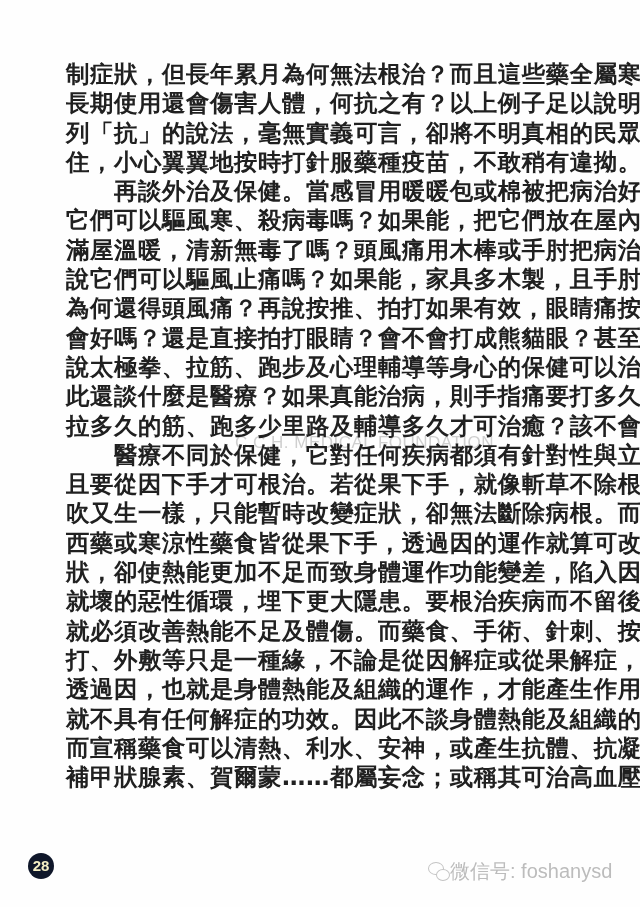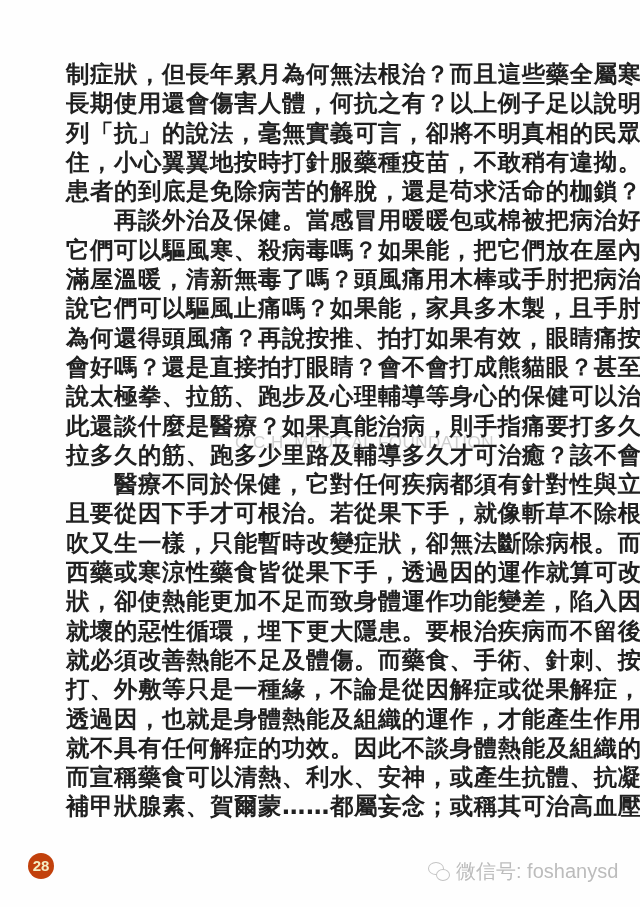--- a/index.html
+++ b/index.html
@@ -13,42 +13,41 @@
     height: 29.3px; line-height: 29.3px; font-size: 23.4px; white-space: nowrap;
     letter-spacing: 0.6px; font-weight: bold; color: #202020;
   }
   .line.indent { padding-left: 48px; }
   .watermark {
     position: absolute; left: 235px; top: 433px; font-size: 17px; color: #cfcfcf;
     letter-spacing: 0.5px; font-family: "Liberation Sans", sans-serif; white-space: nowrap;
   }
   .page-badge {
     position: absolute; left: 28px; top: 853px; width: 26px; height: 26px; border-radius: 50%;
-    background: #c2410c; color: #f4efc4; font-size: 15px; font-weight: bold; text-align: center;
+    background: #0f172a; color: #f4efc4; font-size: 15px; font-weight: bold; text-align: center;
     line-height: 26px; font-family: "Liberation Sans", sans-serif;
   }
   .wechat {
     position: absolute; left: 428px; top: 858px; color: #bcbcbc; font-size: 20px;
-    font-family: "Liberation Sans", sans-serif; white-space: nowrap; display: flex; align-items: center; gap: 6px;
+    font-family: "Liberation Sans", sans-serif; white-space: nowrap; display: flex; align-items: center; 
   }
   .wechat-icon { display: inline-block; width: 22px; height: 20px; position: relative; }
   .wechat-icon .b1 { position: absolute; left: 0; top: 0; width: 14px; height: 11px; border: 1.5px solid #c4c4c4; border-radius: 50%; }
   .wechat-icon .b2 { position: absolute; left: 8px; top: 7px; width: 12px; height: 10px; border: 1.5px solid #c4c4c4; border-radius: 50%; background: #fefefe; }
 </style>
 </head>
 <body>
 
 <div class="page">
   <div class="watermark">C.C.H. MEDICAL FOUNDATION</div>
   <div class="text-block" id="text-block">
       <div class="line">制症狀，但長年累月為何無法根治？而且這些藥全屬寒涼，</div>
       <div class="line">長期使用還會傷害人體，何抗之有？以上例子足以說明一系</div>
       <div class="line">列「抗」的說法，毫無實義可言，卻將不明真相的民眾終生吊</div>
       <div class="line">住，小心翼翼地按時打針服藥種疫苗，不敢稍有違拗。這帶給</div>
-      <div class="line">患者的到底是免除病苦的解脫，還是苟求活命的枷鎖？</div>
       <div class="line indent">再談外治及保健。當感冒用暖暖包或棉被把病治好，能說</div>
       <div class="line">它們可以驅風寒、殺病毒嗎？如果能，把它們放在屋內，不就</div>
       <div class="line">滿屋溫暖，清新無毒了嗎？頭風痛用木棒或手肘把病治好，能</div>
       <div class="line">說它們可以驅風止痛嗎？如果能，家具多木製，且手肘在身，</div>
       <div class="line">為何還得頭風痛？再說按推、拍打如果有效，眼睛痛按推臀部</div>
       <div class="line">會好嗎？還是直接拍打眼睛？會不會打成熊貓眼？甚至還有人</div>
       <div class="line">說太極拳、拉筋、跑步及心理輔導等身心的保健可以治病，如</div>
       <div class="line">此還談什麼是醫療？如果真能治病，則手指痛要打多久的拳、</div>
       <div class="line">拉多久的筋、跑多少里路及輔導多久才可治癒？該不會努力多</div>
       <div class="line indent">醫療不同於保健，它對任何疾病都須有針對性與立即性，</div>

